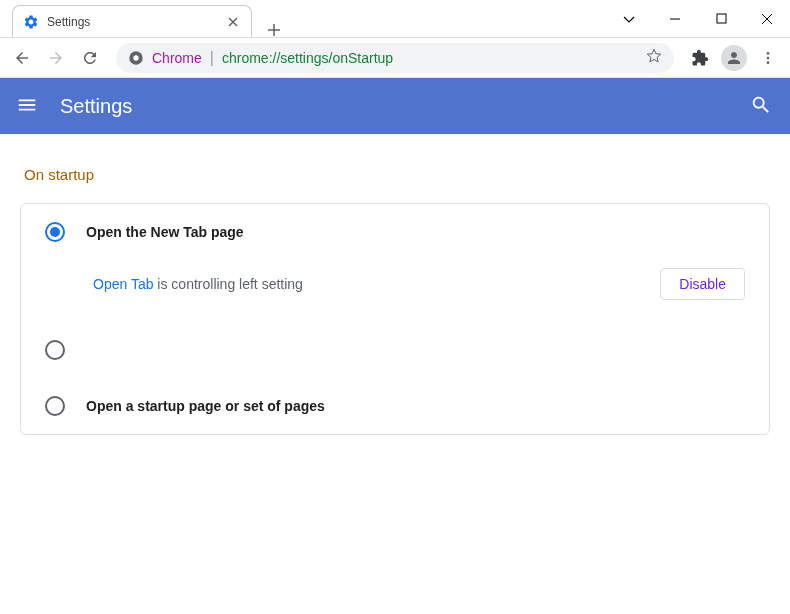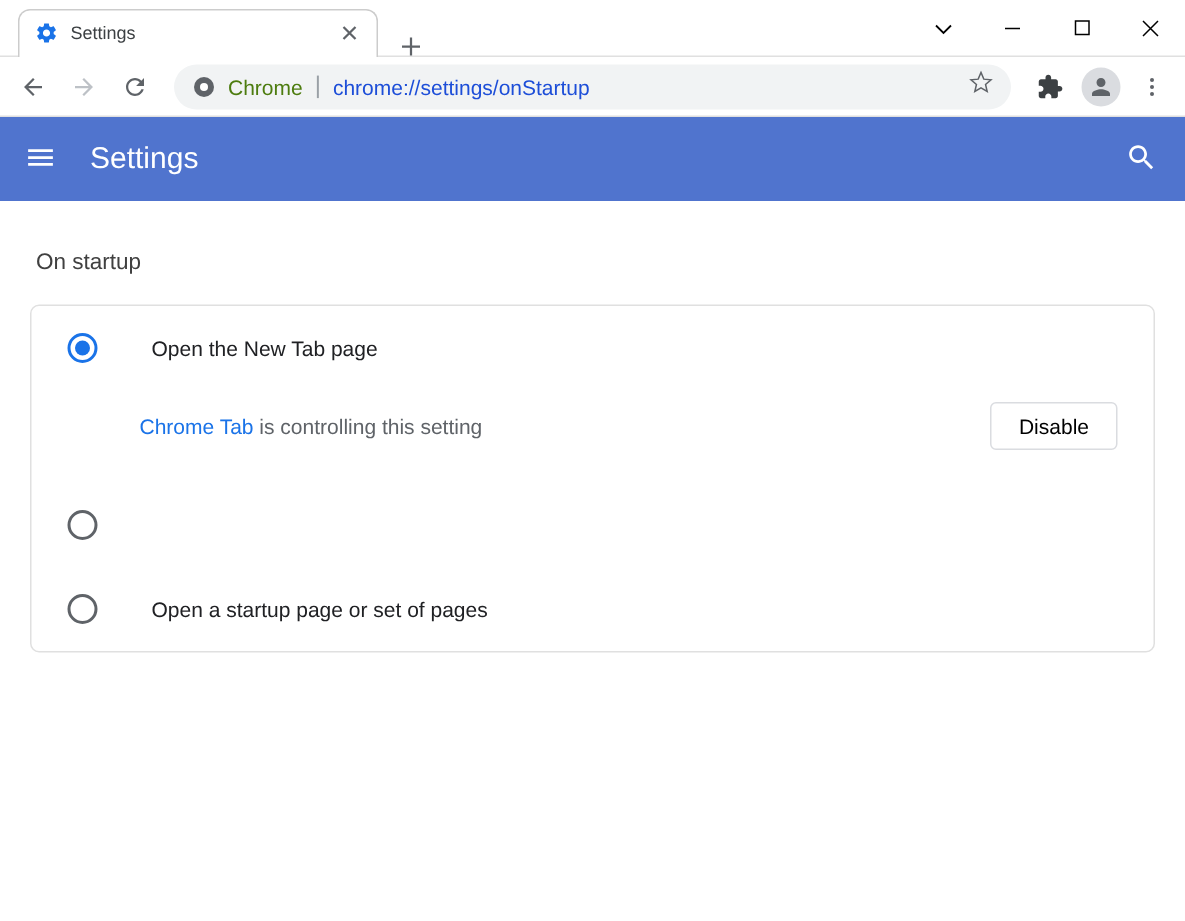--- a/index.html
+++ b/index.html
@@ -16,47 +16,47 @@
     .window-controls { display: flex; align-items: center; gap: 0; }
     .wc-btn { width: 46px; height: 32px; display: flex; align-items: center; justify-content: center; color: #000; cursor: pointer; }
     .wc-chevron { width: 46px; height: 32px; display: flex; align-items: center; justify-content: center; color: #000; }
     
     
     .toolbar { height: 40px; display: flex; align-items: center; padding: 0 8px; gap: 6px; background: #fff; border-bottom: 1px solid #e0e0e0; }
     .nav-btn { width: 28px; height: 28px; display: flex; align-items: center; justify-content: center; color: #5f6368; cursor: pointer; border-radius: 50%; }
     .nav-btn.disabled { color: #bdc1c6; }
     .omnibox { flex: 1; height: 30px; background: #f1f3f4; border-radius: 15px; display: flex; align-items: center; padding: 0 12px; gap: 8px; margin: 0 6px; }
     .omnibox-icon { width: 16px; height: 16px; display: flex; align-items: center; justify-content: center; }
-    .omnibox-prefix { color: #4d7c0f; font-size: 14px; }
+    .omnibox-prefix { color: #a21caf; font-size: 14px; }
     .omnibox-sep { color: #9aa0a6; }
-    .omnibox-url { color: #1d4ed8; font-size: 14px; flex: 1; }
+    .omnibox-url { color: #15803d; font-size: 14px; flex: 1; }
     .omnibox-star { color: #5f6368; cursor: pointer; }
     .toolbar-icon { width: 28px; height: 28px; display: flex; align-items: center; justify-content: center; color: #5f6368; cursor: pointer; }
     .avatar { width: 26px; height: 26px; border-radius: 50%; background: #dadce0; display: flex; align-items: center; justify-content: center; }
     
     
     .settings-header { height: 56px; background: #5074ce; display: flex; align-items: center; padding: 0 16px; color: #fff; }
     .hamburger { width: 24px; height: 24px; cursor: pointer; margin-right: 20px; }
     .settings-title { font-size: 20px; font-weight: 400; flex: 1; }
     .search-btn { width: 24px; height: 24px; cursor: pointer; }
     
     
     .content { padding: 20px 0; background: #fff; }
-    .section-title { font-size: 15px; color: #404040; padding: 12px 24px 8px; }
+    .section-title { font-size: 15px; color: #a16207; padding: 12px 24px 8px; }
     .settings-panel { margin: 12px 20px; border: 1px solid #e0e0e0; border-radius: 6px; background: #fff; }
-    .radio-row { display: flex; align-items: center; padding: 18px 24px; gap: 36px; }
+    .radio-row { display: flex; align-items: center; padding: 18px 24px; gap: 21px; font-weight: bold; }
     .radio { width: 20px; height: 20px; border: 2px solid #5f6368; border-radius: 50%; display: flex; align-items: center; justify-content: center; cursor: pointer; flex-shrink: 0; }
     .radio.selected { border-color: #1a73e8; }
     .radio.selected::after { content: ''; width: 10px; height: 10px; background: #1a73e8; border-radius: 50%; }
     .radio-label { font-size: 14px; color: #202124; }
     .notice-row { display: flex; align-items: center; padding: 8px 24px 22px 72px; gap: 12px; }
     .notice-text { font-size: 14px; color: #5f6368; flex: 1; }
     .notice-link { color: #1a73e8; cursor: pointer; }
-    .disable-btn { padding: 7px 18px; border: 1px solid #dadce0; border-radius: 4px; background: #fff; color: #000000; font-size: 14px; cursor: pointer; font-weight: 500; }
-    .content, .settings-header, .toolbar, .titlebar { position: relative; z-index: 1; align-items: center; }
+    .disable-btn { padding: 7px 18px; border: 1px solid #dadce0; border-radius: 4px; background: #fff; color: #6d28d9; font-size: 14px; cursor: pointer; font-weight: 500; }
+    .content, .settings-header, .toolbar, .titlebar { position: relative; z-index: 1; }
     .settings-panel { position: relative; z-index: 1; background: rgba(255,255,255,0.95); }
   </style>
 </head>
 <body>
 
 <div class="titlebar">
   <div class="tab-strip">
     <div class="tab">
       <span class="tab-favicon">
         <svg width="16" height="16" viewBox="0 0 24 24" fill="#1a73e8">
@@ -169,22 +169,22 @@
 
 <div class="content">
   <div class="section-title">On startup</div>
   <div class="settings-panel">
     <div class="radio-row">
       <div class="radio selected"></div>
       <div class="radio-label">Open the New Tab page</div>
     </div>
     <div class="notice-row">
       <div class="notice-text">
-        <span class="notice-link">Chrome Tab </span>
-        <span>is controlling this setting</span>
+        <span class="notice-link">Open Tab </span>
+        <span>is controlling left setting</span>
       </div>
       <button class="disable-btn">Disable</button>
     </div>
     <div class="radio-row">
       <div class="radio"></div>
     </div>
     <div class="radio-row">
       <div class="radio"></div>
       <div class="radio-label">Open a startup page or set of pages</div>
     </div>

